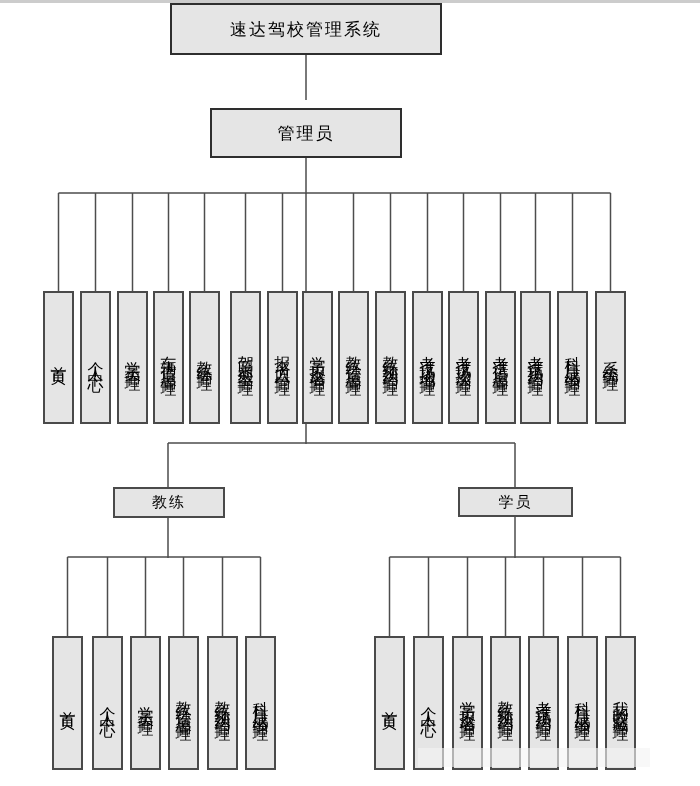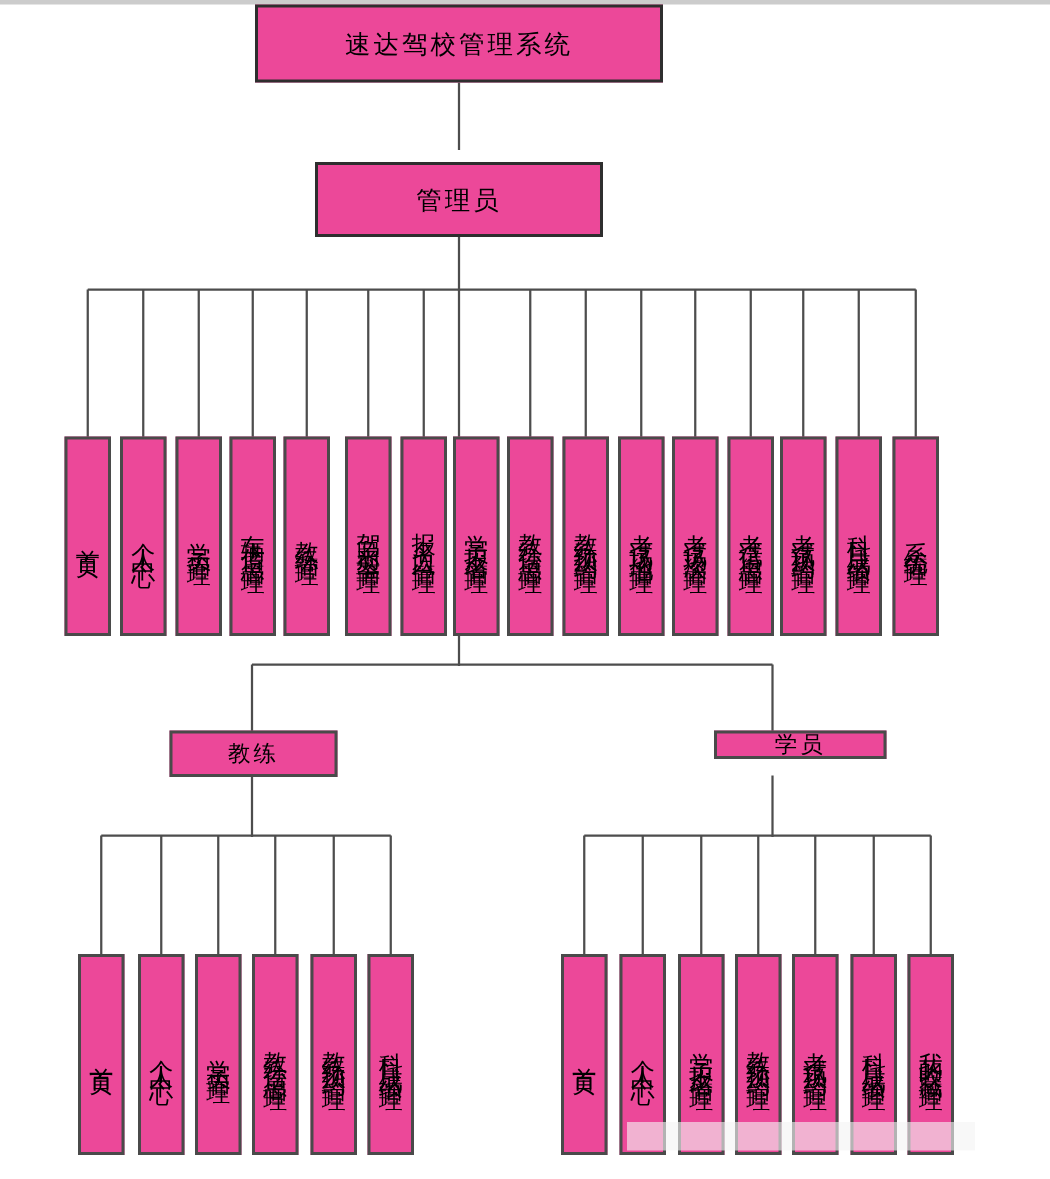--- a/index.html
+++ b/index.html
@@ -5,21 +5,21 @@
   html,body{margin:0;padding:0;}
   body{
     width:700px;height:786px;position:relative;background:#ffffff;
     font-family:"DejaVu Sans", sans-serif;color:#000;
     overflow:hidden;
   }
   .top-strip{position:absolute;left:0;top:0;width:700px;height:3px;background:#cccccc;}
   svg.wires{position:absolute;left:0;top:0;z-index:1;}
   svg.wires line{stroke:#4d4d4d;stroke-width:1.5;}
   .node{
-    position:absolute;z-index:2;background:#ec4899;box-sizing:border-box;
+    position:absolute;z-index:2;background:#e5e5e5;box-sizing:border-box;
     display:flex;align-items:center;justify-content:center;
   }
   .hnode{border:2px solid #2e2e2e;}
   .hnode span{font-size:17px;letter-spacing:2px;white-space:nowrap;}
   .mnode{border:2px solid #4a4a4a;}
   .mnode span{font-size:15px;letter-spacing:2px;white-space:nowrap;}
   .vnode{
     border:2px solid #4a4a4a;width:31px;
   }
   .vnode span{
@@ -141,21 +141,21 @@
     <span>科目成绩管理</span>
   </div>
 <div class="node vnode r1" style="left:595px">
     <span>系统管理</span>
   </div>
 
 <div class="node mnode" style="left:113px;top:487px;width:112px;height:31px">
   <span>教练</span>
 </div>
 
-<div class="node mnode" style="left:476px;top:487px;width:115px;height:19px">
+<div class="node mnode" style="left:458px;top:487px;width:115px;height:30px">
   <span>学员</span>
 </div>
 
 <div class="node vnode r2" style="left:52px">
     <span>首页</span>
   </div>
 <div class="node vnode r2" style="left:92px">
     <span>个人中心</span>
   </div>
 <div class="node vnode r2" style="left:130px">

